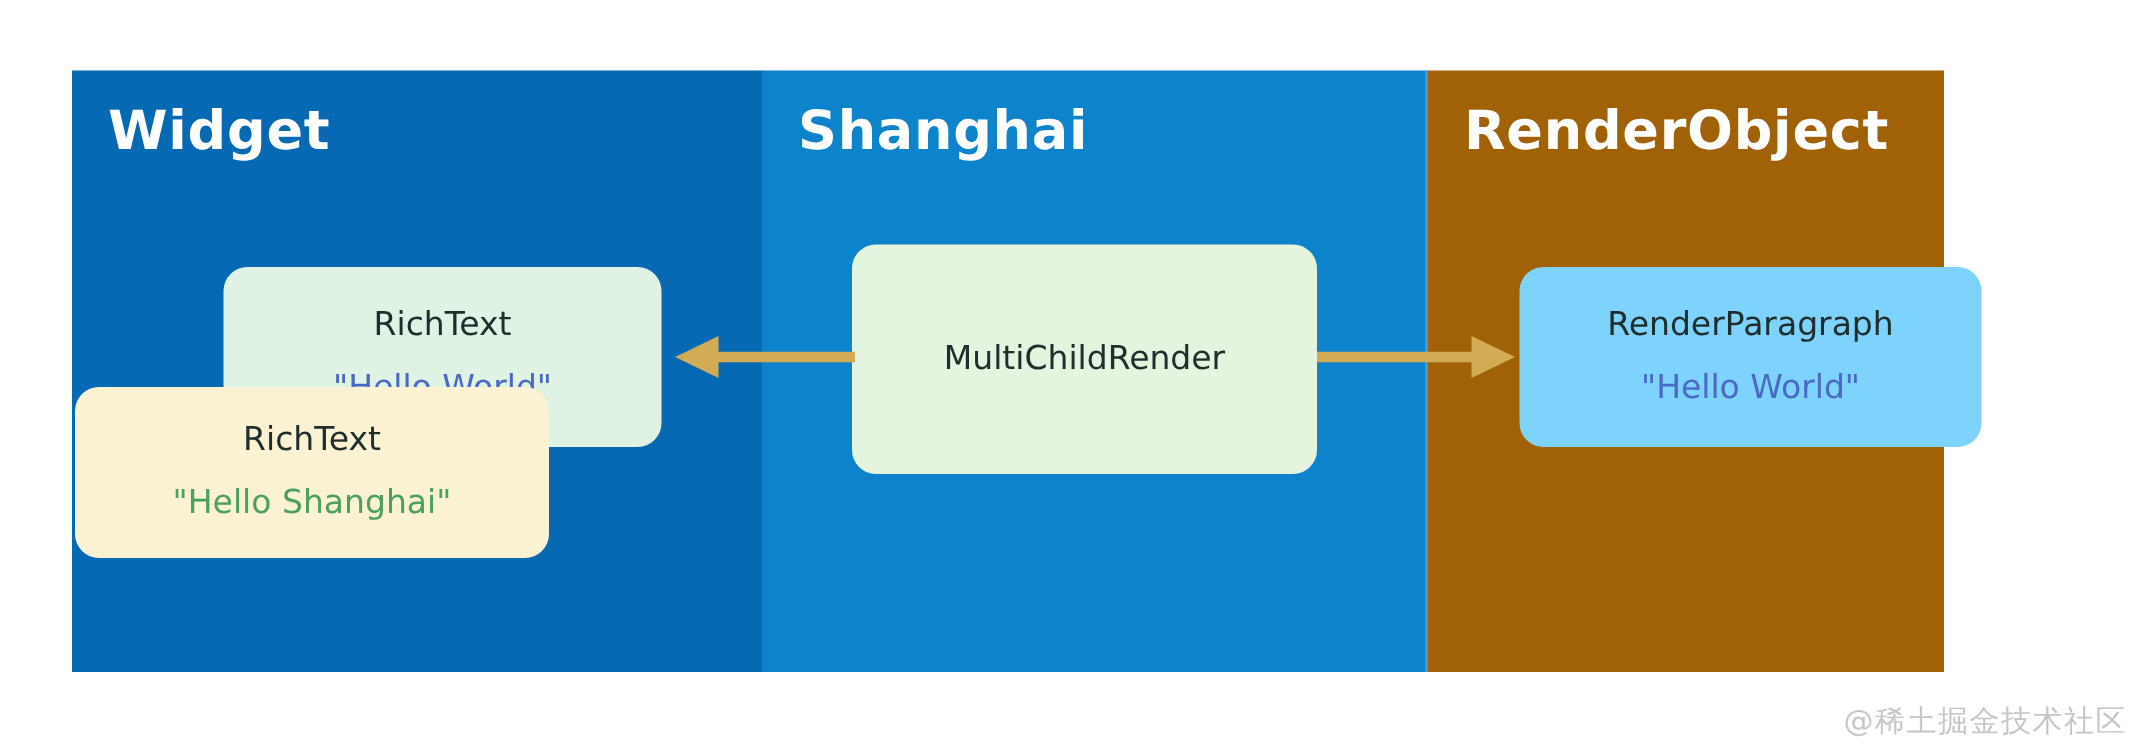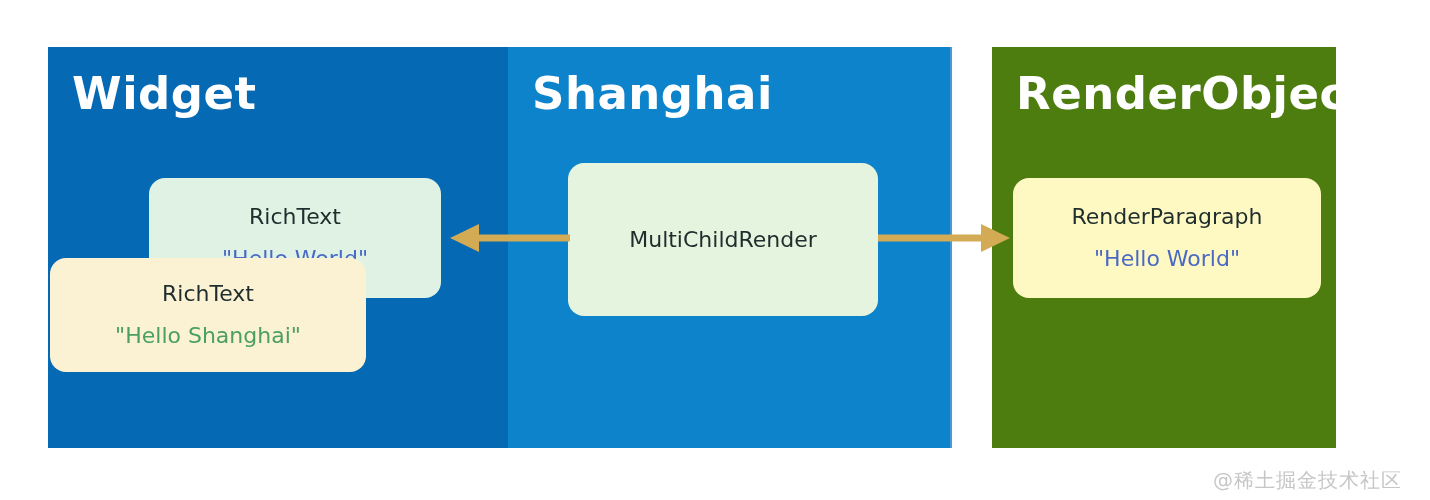--- a/index.html
+++ b/index.html
@@ -10,24 +10,24 @@
     overflow: hidden;
     position: relative;
   }
   .canvas { position: absolute; inset: 0; }
 
   
   .panel { position: absolute; top: 47px; height: 401px; }
   .panel-widget       { left: 48px;  width: 460px; background: #0569b4; }
   .panel-element      { left: 508px; width: 444px; background: #0d83cb;
                         border-right: 2px solid #4999d3; }
-  .panel-renderobject { left: 992px; width: 344px; background: #4d7c0f; }
+  .panel-renderobject { left: 952px; width: 344px; background: #a16207; }
   .panel-title {
     position: absolute; top: 20px; left: 24px;
-    color: #ffffff; font-size: 45px; font-weight: bold;
+    color: #ffffff; font-size: 36px; font-weight: bold;
     letter-spacing: 0.5px; white-space: nowrap;
   }
 
   
   .node {
     position: absolute; border-radius: 16px;
     display: flex; flex-direction: column;
     align-items: center; justify-content: center;
     text-align: center;
   }
@@ -37,30 +37,30 @@
   .sub-green  { color: #4ba05e; }
 
   .node-widget-richtext { left: 149px; top: 178px; width: 292px; height: 120px;
                           background: #dff2e3; z-index: 2; }
   .node-widget-new      { left: 50px;  top: 258px; width: 316px; height: 114px;
                           background: #fbf2d4; z-index: 3; }
   .node-element         { left: 568px; top: 163px; width: 310px; height: 153px;
                           background: #e4f4de; z-index: 2; }
   .node-element .node-line { line-height: 46px; }
   .node-render          { left: 1013px; top: 178px; width: 308px; height: 120px;
-                          background: #fef9c3; z-index: 2; }
+                          background: #7dd3fc; z-index: 2; }
 
   
   .arrow { position: absolute; top: 221px; z-index: 4; }
   .arrow-left  { left: 448px; }
   .arrow-right { left: 878px; }
 
   
   .watermark {
-    position: absolute; right: 28px; bottom: 6px;
+    position: absolute; right: 12px; bottom: 6px;
     color: #c6c6c6; font-size: 20px; letter-spacing: 1px;
     white-space: nowrap;
   }
 </style>
 </head>
 <body>
 
 <div class="canvas">
 
   <div class="panel panel-widget">

